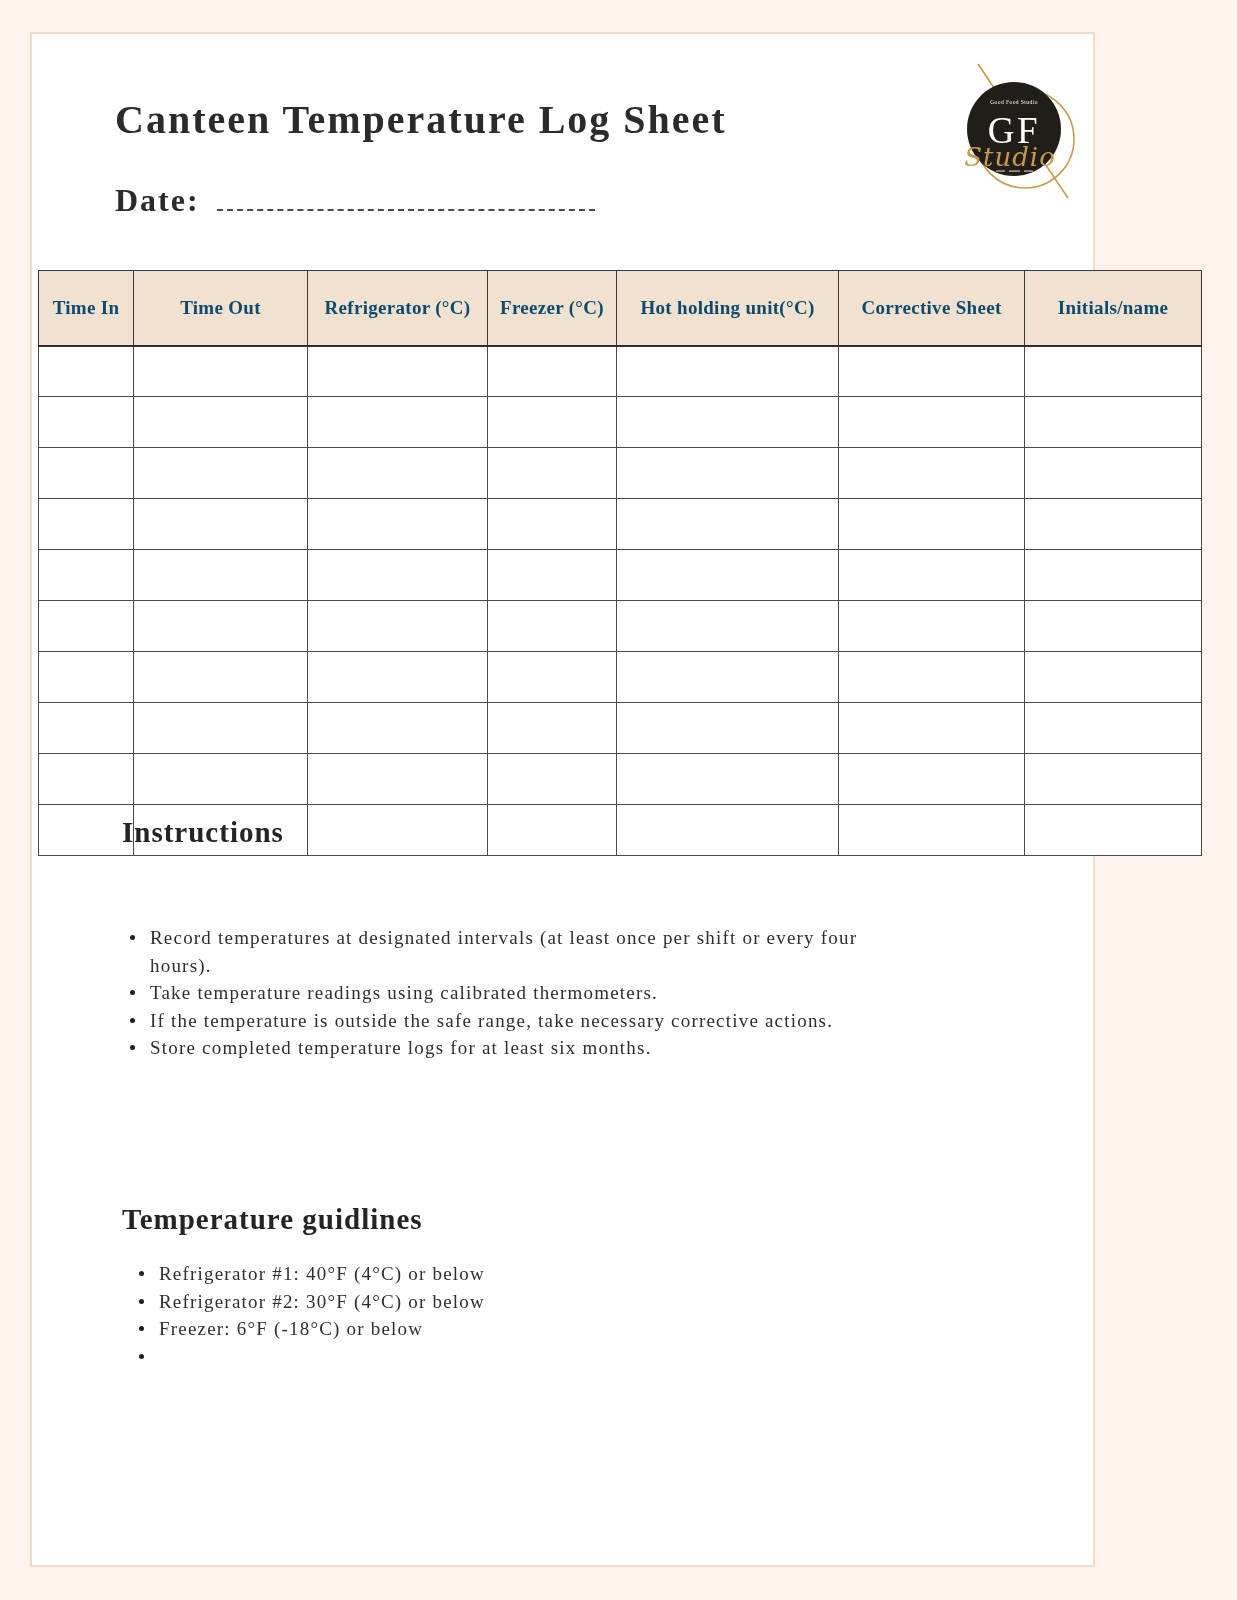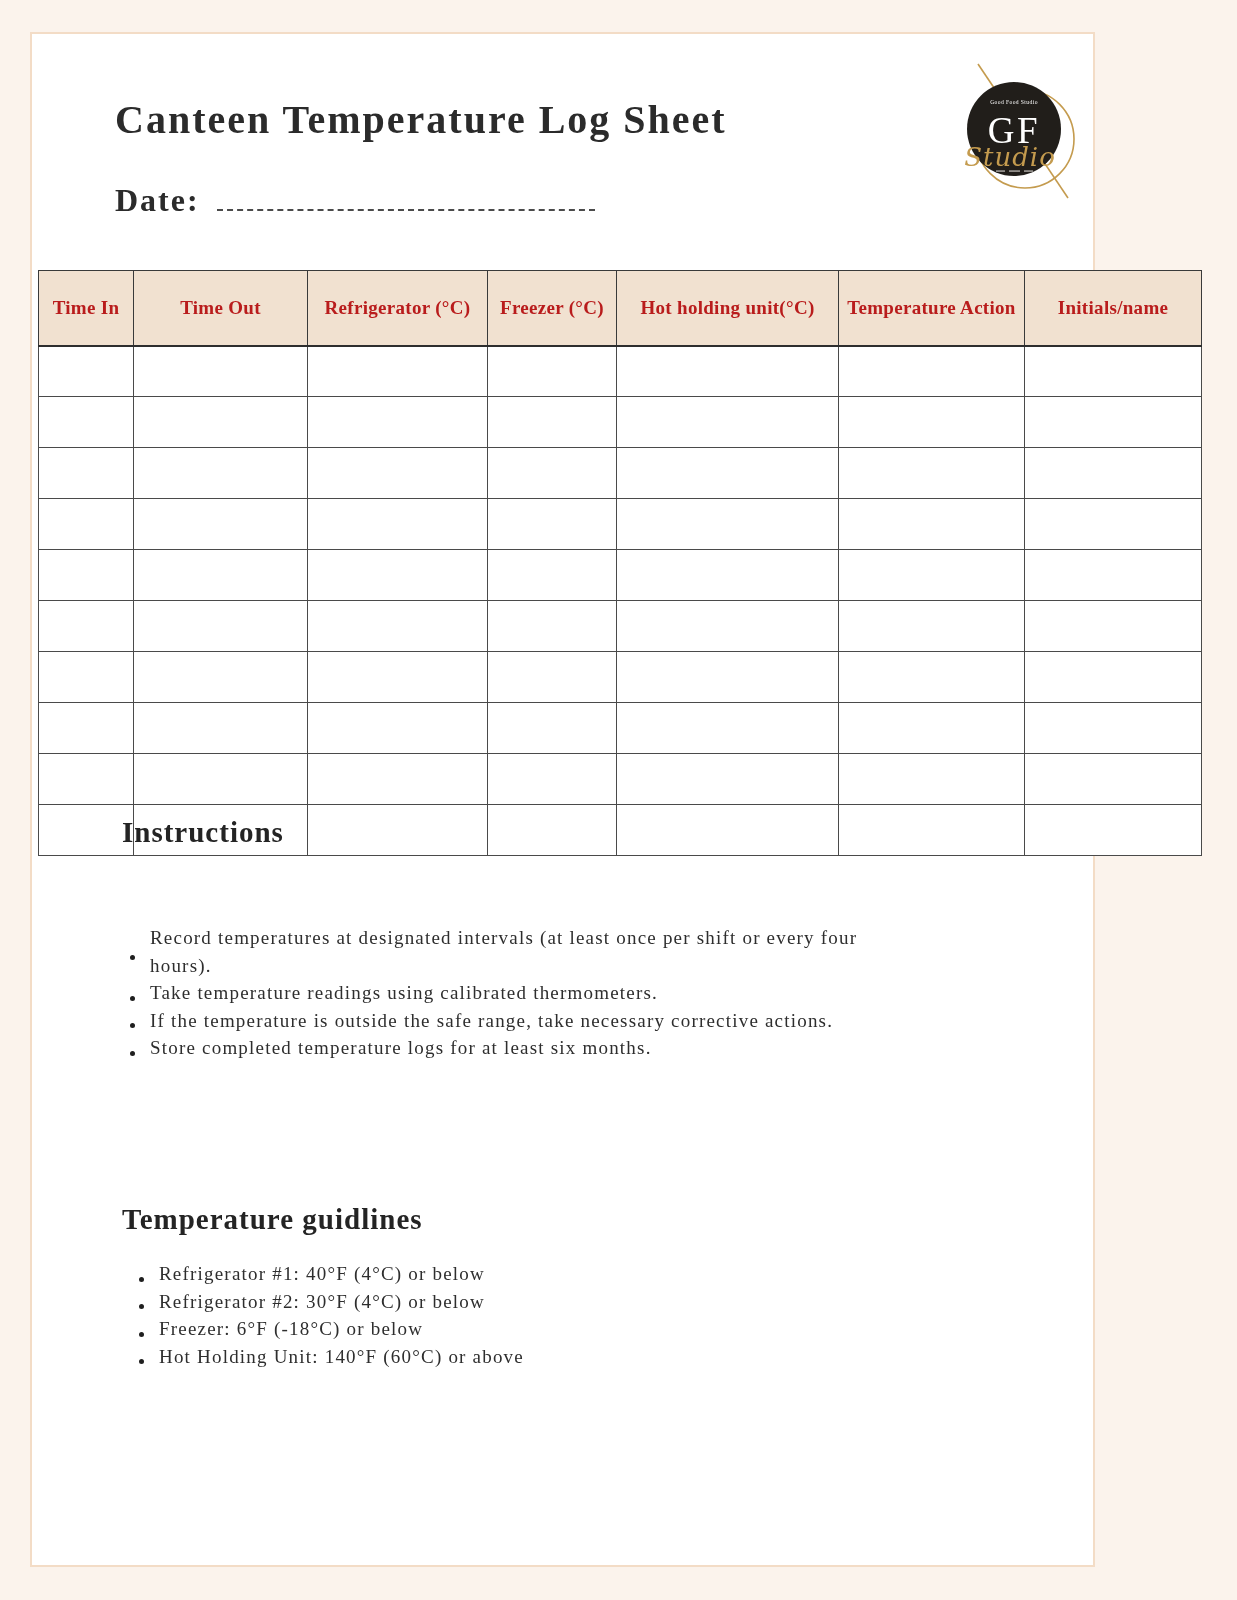--- a/index.html
+++ b/index.html
@@ -36,21 +36,21 @@
   
   table.log {
     position:absolute; left:6px; top:236px;
     width:1163px; border-collapse:collapse; table-layout:fixed;
     border:1px solid #333333;
   }
   table.log th {
     background:#f1e1d0;
     height:75px;
     font-size:19px; font-weight:700; letter-spacing:0.3px;
-    color:#b91c1c; text-align:center; vertical-align:middle;
+    color:#0c4a6e; text-align:center; vertical-align:middle;
     border:1px solid #3a3a3a; border-bottom:2px solid #2e2e2e;
     padding:0 4px;
   }
   table.log td {
     height:51px;
     border:1px solid #4a4a4a;
     background:#ffffff;
   }
   
   .section-heading {
@@ -59,21 +59,21 @@
     white-space:nowrap;
   }
   #instructions-heading { top:782px; }
   #guidelines-heading   { top:1169px; }
   ul.bullets {
     position:absolute; list-style:none;
     font-size:19px; letter-spacing:1.2px; line-height:27.5px; color:#2e2e2e;
   }
   #instructions-list { left:98px; top:890px;  width:800px; }
   #guidelines-list   { left:107px; top:1226px; width:800px; }
-  ul.bullets li { display:flex;align-items:center; }
+  ul.bullets li { display:flex; }
   ul.bullets .dot {
     flex:0 0 auto;
     width:5px; height:5px; border-radius:50%;
     background:#1f1f1f; margin:11px 15px 0 0;
   }
   ul.bullets .li-text { max-width:745px; }
 </style>
 </head>
 <body>
 
@@ -108,21 +108,21 @@
         <col style="width:186px">
       <col style="width:177px">
     </colgroup>
     <thead>
       <tr>
           <th>Time In</th>
           <th>Time Out</th>
           <th>Refrigerator (°C)</th>
           <th>Freezer (°C)</th>
           <th>Hot holding unit(°C)</th>
-          <th>Temperature Action</th>
+          <th>Corrective Sheet</th>
           <th>Initials/name</th>
         </tr>
     </thead>
     <tbody>
         <tr>
           <td></td>
           <td></td>
           <td></td>
           <td></td>
           <td></td>
@@ -242,17 +242,16 @@
       <li>
         <span class="dot"></span>
         <span class="li-text">Refrigerator #2: 30°F (4°C) or below</span>
       </li>
       <li>
         <span class="dot"></span>
         <span class="li-text">Freezer: 6°F (-18°C) or below</span>
       </li>
       <li>
         <span class="dot"></span>
-        <span class="li-text">Hot Holding Unit: 140°F (60°C) or above</span>
       </li>
     </ul>
 
 </div>
 
 </body></html>

